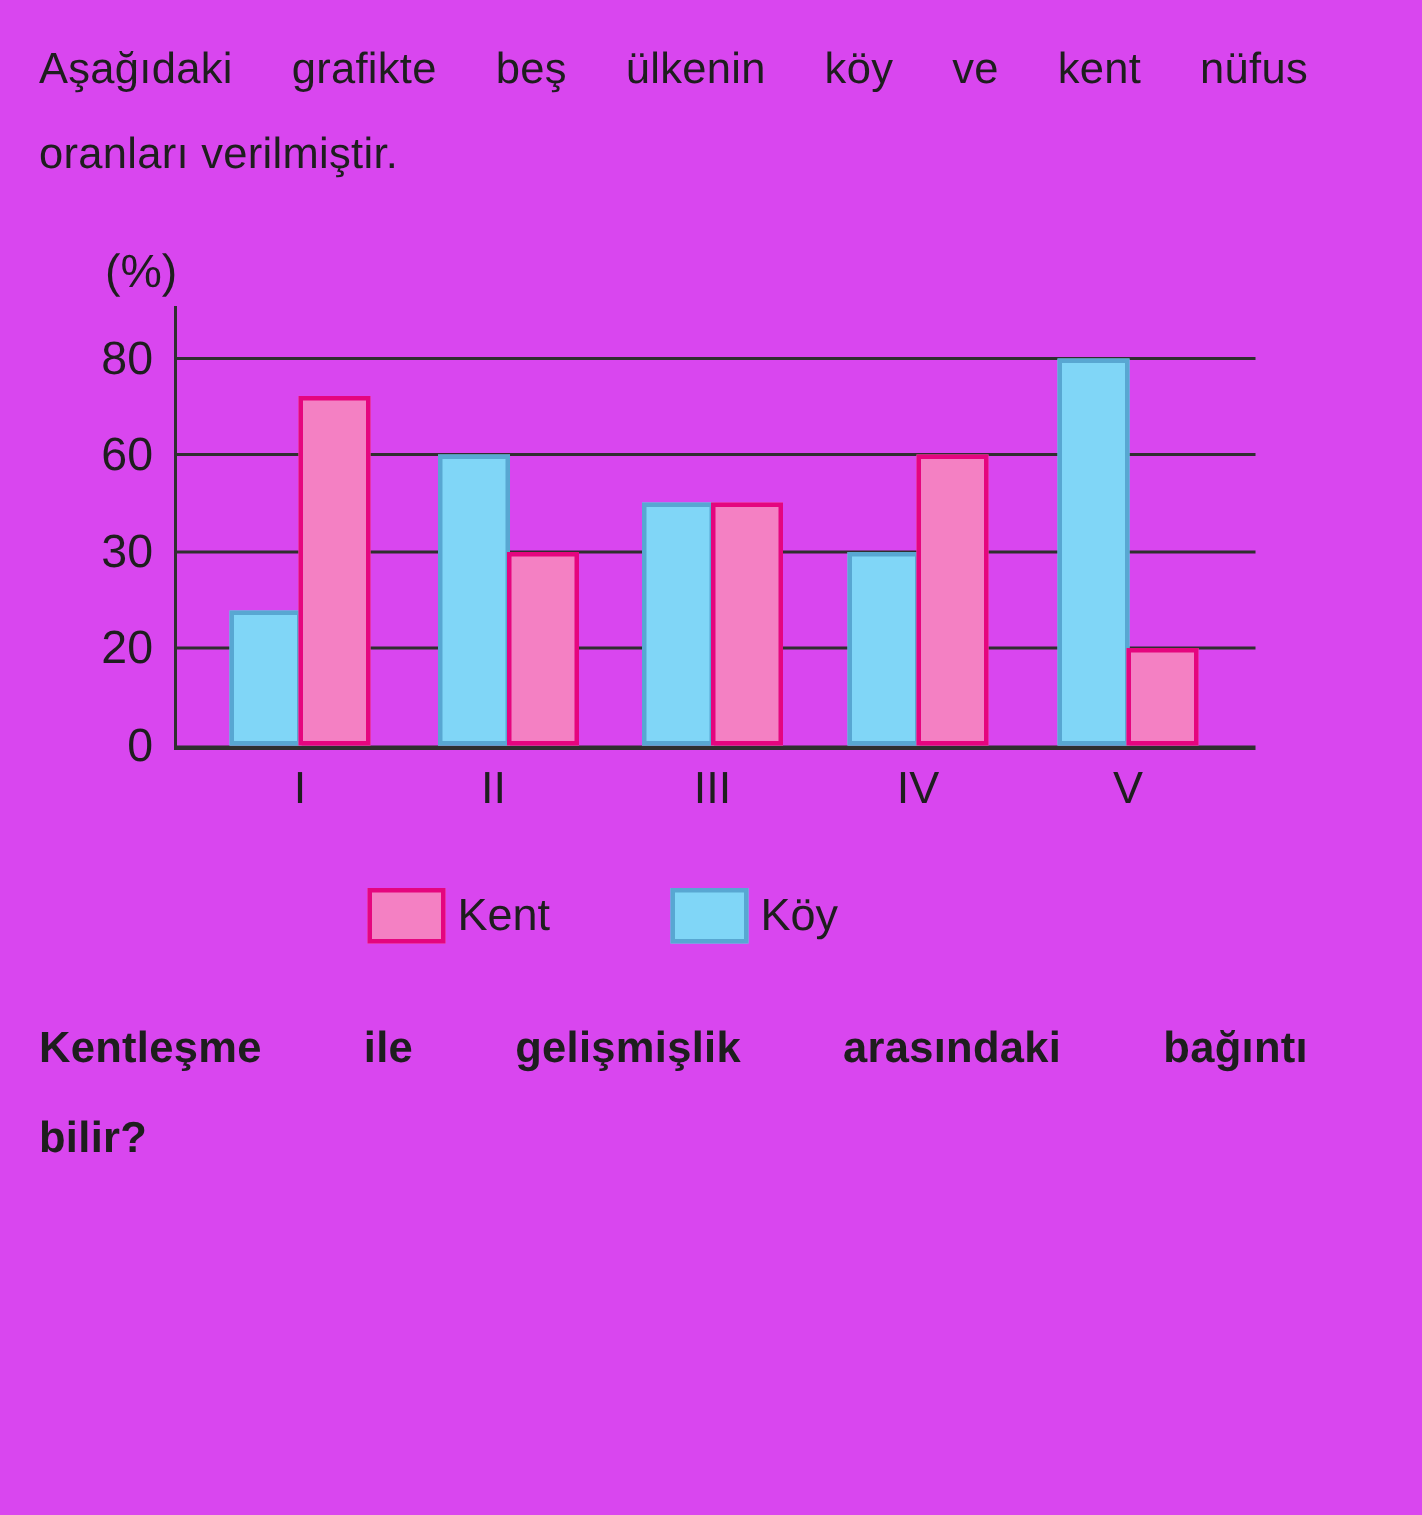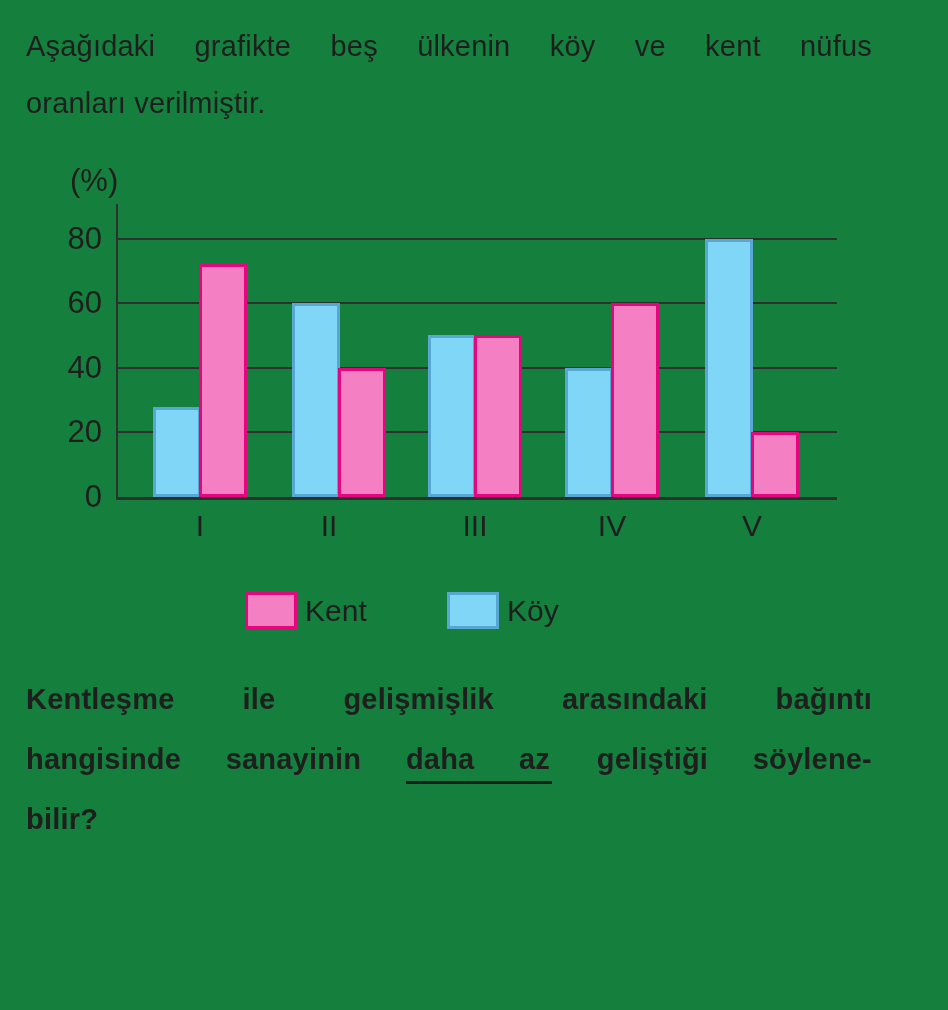--- a/index.html
+++ b/index.html
@@ -1,17 +1,17 @@
 <!DOCTYPE html>
 <html><head>
 <meta charset="utf-8">
 <style>
   html,body { margin:0; padding:0; background:#ffffff; }
   .page {
-    position:relative; width:948px; height:1010px; background:#15803d;
+    position:relative; width:948px; height:1010px; background:#d946ef;
     font-family:"Liberation Sans", sans-serif; color:#1e1e1e; overflow:hidden;
   }
 
   
   .intro { position:absolute; left:26px; top:18px; width:846px;
            font-size:29px; line-height:57px; letter-spacing:0.2px; }
   .jline { text-align:justify; text-align-last:justify; white-space:normal; }
 
   
   .unit-label { position:absolute; left:70px; top:163px; font-size:31px; }
@@ -54,21 +54,21 @@
     <div>oranları verilmiştir.</div>
   </div>
 
   <div class="unit-label">(%)</div>
 
   <div class="plot">
       <div class="tick-label" style="bottom: -19px;">0</div>
       <div class="gridline" style="bottom: 63.6px;"></div>
       <div class="tick-label" style="bottom: 45.6px;">20</div>
       <div class="gridline" style="bottom: 128.2px;"></div>
-      <div class="tick-label" style="bottom: 110.2px;">40</div>
+      <div class="tick-label" style="bottom: 110.2px;">30</div>
       <div class="gridline" style="bottom: 192.8px;"></div>
       <div class="tick-label" style="bottom: 174.8px;">60</div>
       <div class="gridline" style="bottom: 257.4px;"></div>
       <div class="tick-label" style="bottom: 239.4px;">80</div>
       <div class="bar-group" style="left: 35px;">
         <div class="bar koy" style="height: 90px; background: rgb(128, 214, 247); border-color: rgb(88, 167, 210);"></div>
         <div class="bar kent" style="height: 233px; background: rgb(244, 128, 195); border-color: rgb(229, 5, 127);"></div>
       </div>
       <div class="cat-label" style="left: 42px;">I</div>
       <div class="bar-group" style="left: 174px;">
@@ -99,22 +99,17 @@
       <span class="legend-label">Kent</span>
     </div>
     <div class="legend-item" style="left:447px">
       <span class="legend-swatch" style="background: rgb(128, 214, 247); border-color: rgb(88, 167, 210);"></span>
       <span class="legend-label">Köy</span>
     </div>
   </div>
 
   <div class="question">
     <div class="jline">Kentleşme ile gelişmişlik arasındaki bağıntı</div>
-    <div class="jline">
-      <span>hangisinde sanayinin</span>
-      <span class="underlined">daha az</span>
-      <span>geliştiği söylene-</span>
-    </div>
     <div class="plain">bilir?</div>
   </div>
 
 
 </div>
 
 </body></html>

